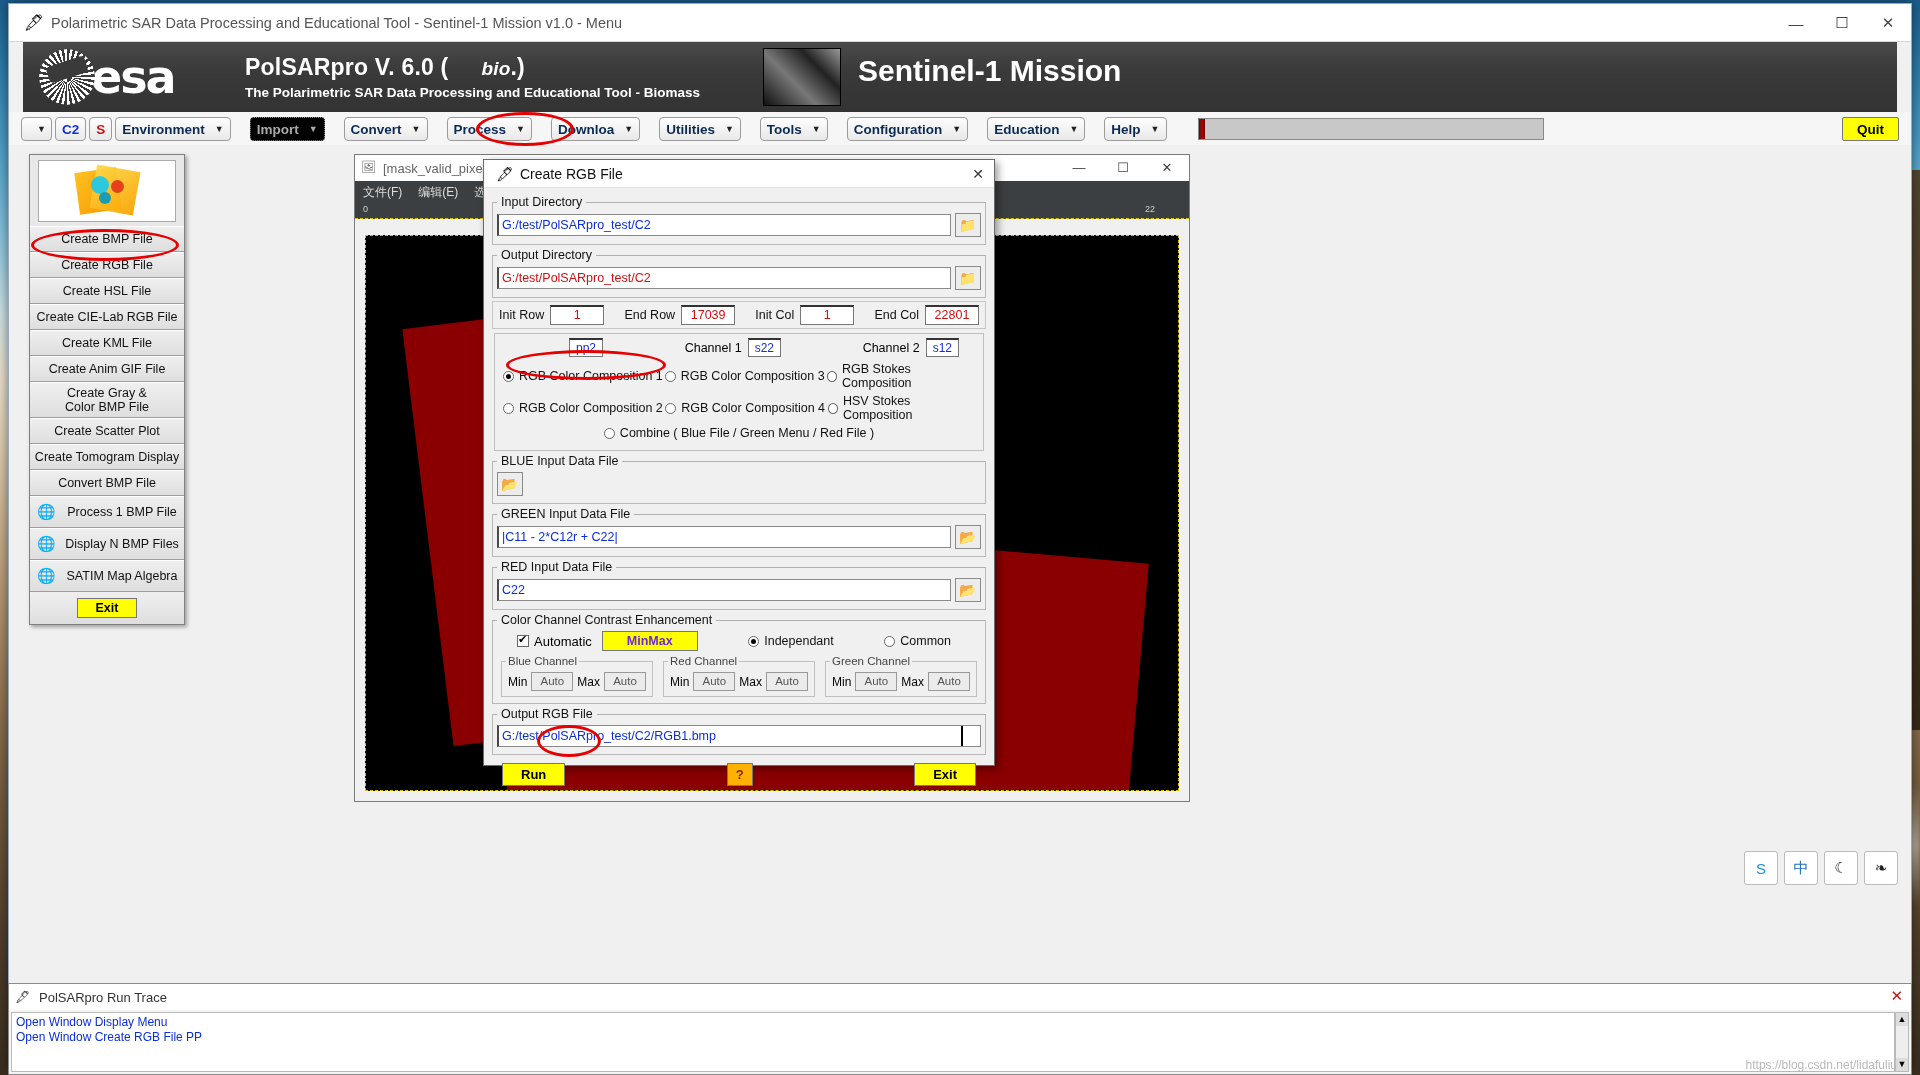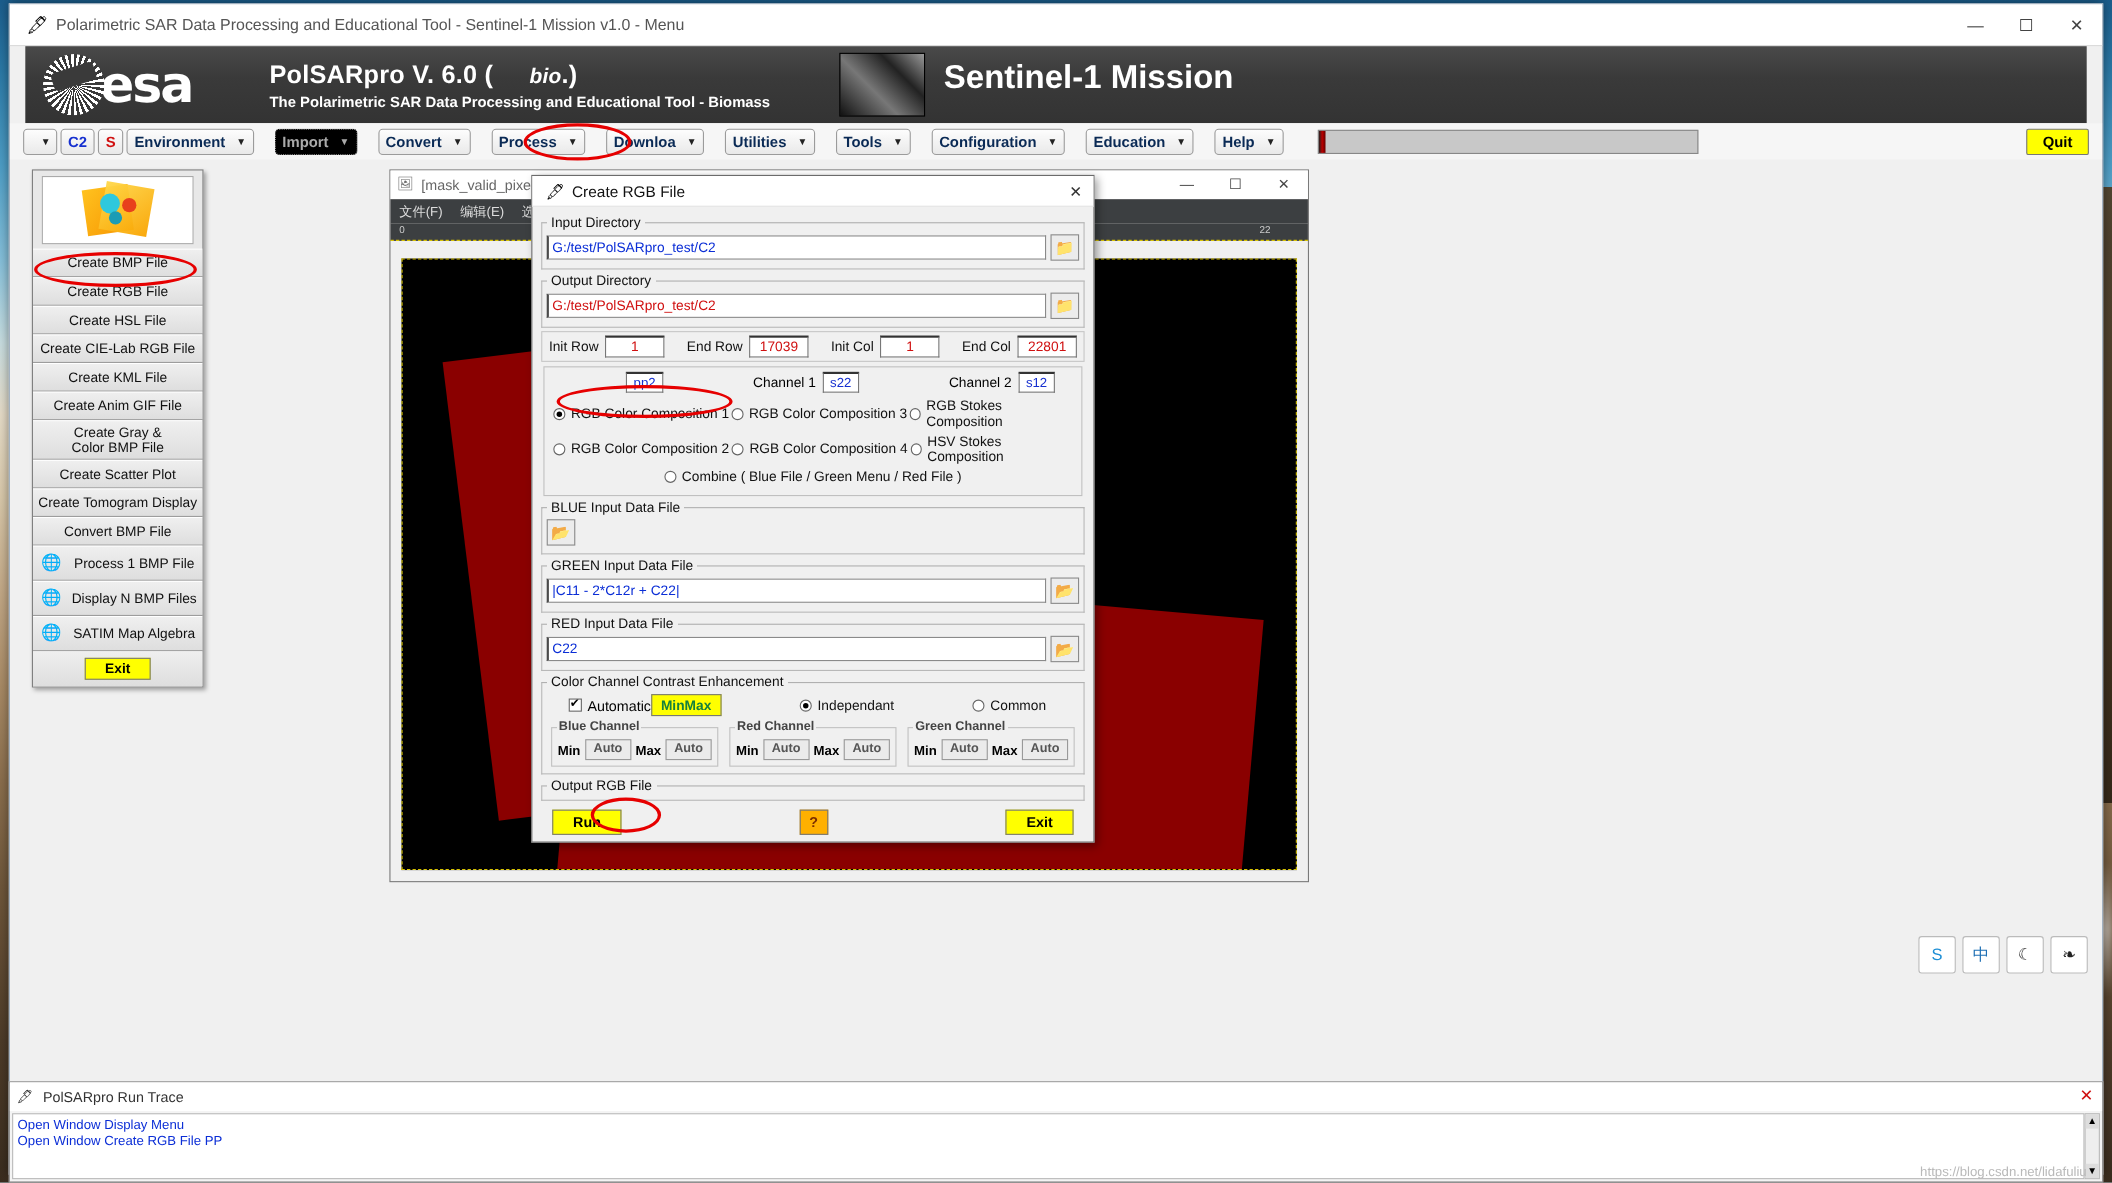--- a/index.html
+++ b/index.html
@@ -212,23 +212,23 @@
   .radio { width:11px; height:11px; border-radius:50%; border:1px solid #666;
            background:#fff; display:inline-block; position:relative; }
   .radio.on:after { content:""; position:absolute; left:2px; top:2px; width:5px; height:5px;
            border-radius:50%; background:#000; }
 
   .cce { margin-top:4px; }
   .cce-top { display:flex; align-items:center; padding:2px 4px 4px; }
   .chk { width:12px; height:12px; border:1px solid #666; background:#fff; margin-right:5px;
          position:relative; display:inline-block; }
   .chk.on:after { content:"✔"; position:absolute; left:0px; top:-3px; font-size:11px; color:#000; }
-  .minmax { background:#ffff00; border:1px solid #777; color:#15803d; font-weight:bold;
-            font-size:12.5px; padding:2px 8px; }
-  .chboxes { display:flex; gap:6px; padding:0 2px 2px;font-weight:bold; }
+  .minmax { background:#ffff00; border:1px solid #777; color:#6d28d9; font-weight:bold;
+            font-size:12.5px; padding:2px 24px; margin-left:10px; }
+  .chboxes { display:flex; gap:6px; padding:0 2px 2px; }
   .chbox { flex:1; border:1px solid #c0c0c0; padding:2px 4px 5px; }
   .chbox .cl { font-size:11.5px; color:#444; }
   .chbox .inner { display:flex; align-items:center; gap:4px; justify-content:center;
                   margin-top:3px; font-size:12px; }
   .autofield { width:42px; height:19px; background:#ebebeb; border:1px solid #999;
                text-align:center; line-height:17px; font-size:11.5px; color:#555; }
 
   .btnrow { display:flex; align-items:center; justify-content:space-between;
             padding:8px 10px 6px; }
   .dbtn { background:#ffff00; border:1px solid #777; font-weight:bold; font-size:13px;
@@ -704,20 +704,24 @@
                 <span class="autofield">Auto</span>
                 <span>Max</span>
                 <span class="autofield">Auto</span>
               </div>
             </fieldset>
           </div>
         </fieldset>
 
         <fieldset class="grp">
           <legend>Output RGB File</legend>
+          <div class="pathrow" style="position:relative">
+            <div class="pathfield blue">G:/test/PolSARpro_test/C2/RGB1.bmp</div>
+            <div class="caret" style="right:18px; top:1px;"></div>
+          </div>
         </fieldset>
 
         <div class="btnrow">
           <div class="dbtn">Run</div>
           <div class="dbtn help">?</div>
           <div class="dbtn">Exit</div>
         </div>
 
       </div>
     </div>

